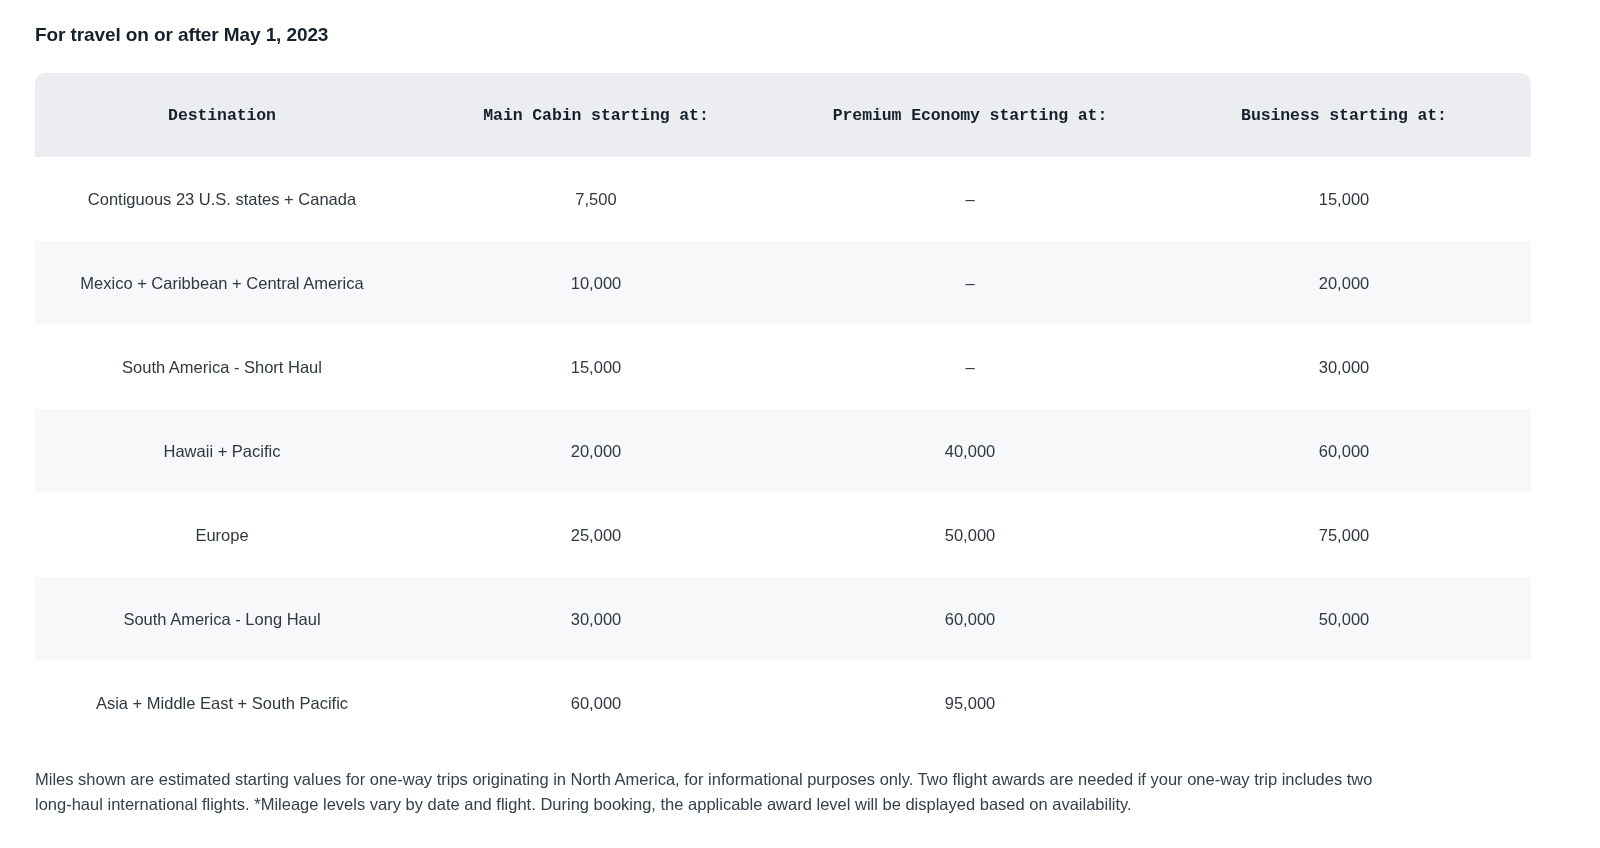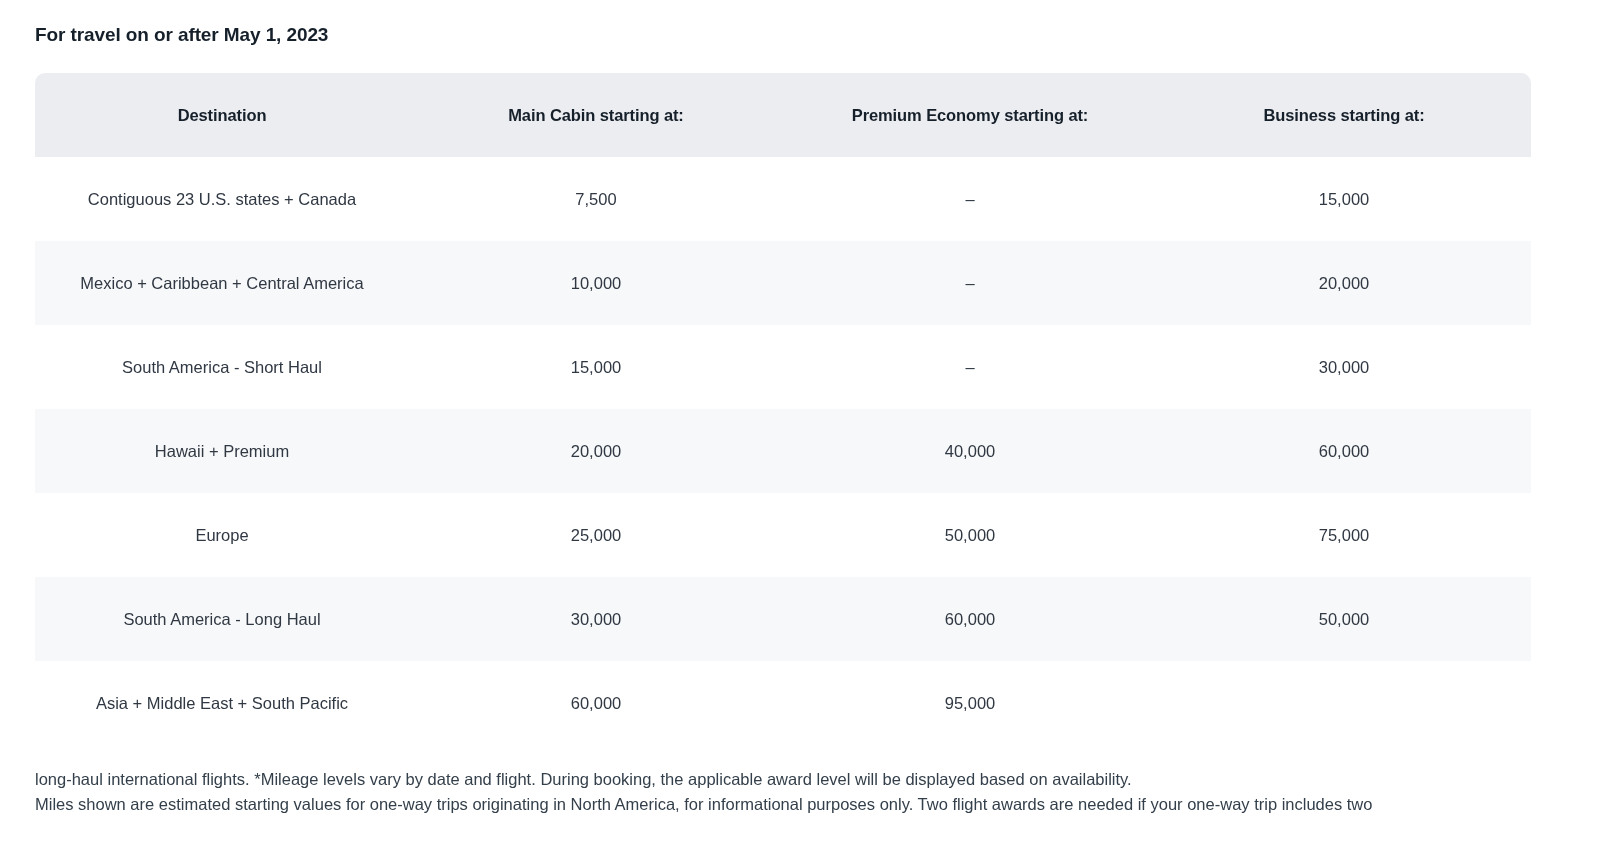--- a/index.html
+++ b/index.html
@@ -59,20 +59,21 @@
     justify-content: center;
     text-align: center;
     padding: 0 10px;
     font-size: 16.5px;
     color: var(--text-body);
   }
   .t-header .t-cell {
     font-weight: 700;
     color: var(--text-dark);
     letter-spacing: -0.1px;
+    font-family: Liberation Mono, monospace;
   }
   .footnote {
     margin-top: 22px;
     width: 1496px;
     font-size: 16.5px;
     line-height: 25px;
     color: var(--text-foot);
   }
 </style>
 </head>
@@ -107,21 +108,21 @@
   </div>
 
   <div class="t-row">
     <div class="t-cell">South America - Short Haul</div>
     <div class="t-cell">15,000</div>
     <div class="t-cell">–</div>
     <div class="t-cell">30,000</div>
   </div>
 
   <div class="t-row">
-    <div class="t-cell">Hawaii + Premium</div>
+    <div class="t-cell">Hawaii + Pacific</div>
     <div class="t-cell">20,000</div>
     <div class="t-cell">40,000</div>
     <div class="t-cell">60,000</div>
   </div>
 
   <div class="t-row">
     <div class="t-cell">Europe</div>
     <div class="t-cell">25,000</div>
     <div class="t-cell">50,000</div>
     <div class="t-cell">75,000</div>
@@ -137,17 +138,17 @@
   <div class="t-row">
     <div class="t-cell">Asia + Middle East + South Pacific</div>
     <div class="t-cell">60,000</div>
     <div class="t-cell">95,000</div>
   </div>
 </div>
 
   </div>
 
   <div class="footnote">
+    <div>Miles shown are estimated starting values for one-way trips originating in North America, for informational purposes only. Two flight awards are needed if your one-way trip includes two</div>
     <div>long-haul international flights. *Mileage levels vary by date and flight. During booking, the applicable award level will be displayed based on availability.</div>
-    <div>Miles shown are estimated starting values for one-way trips originating in North America, for informational purposes only. Two flight awards are needed if your one-way trip includes two</div>
   </div>
 
 </div>
 
 </body></html>

